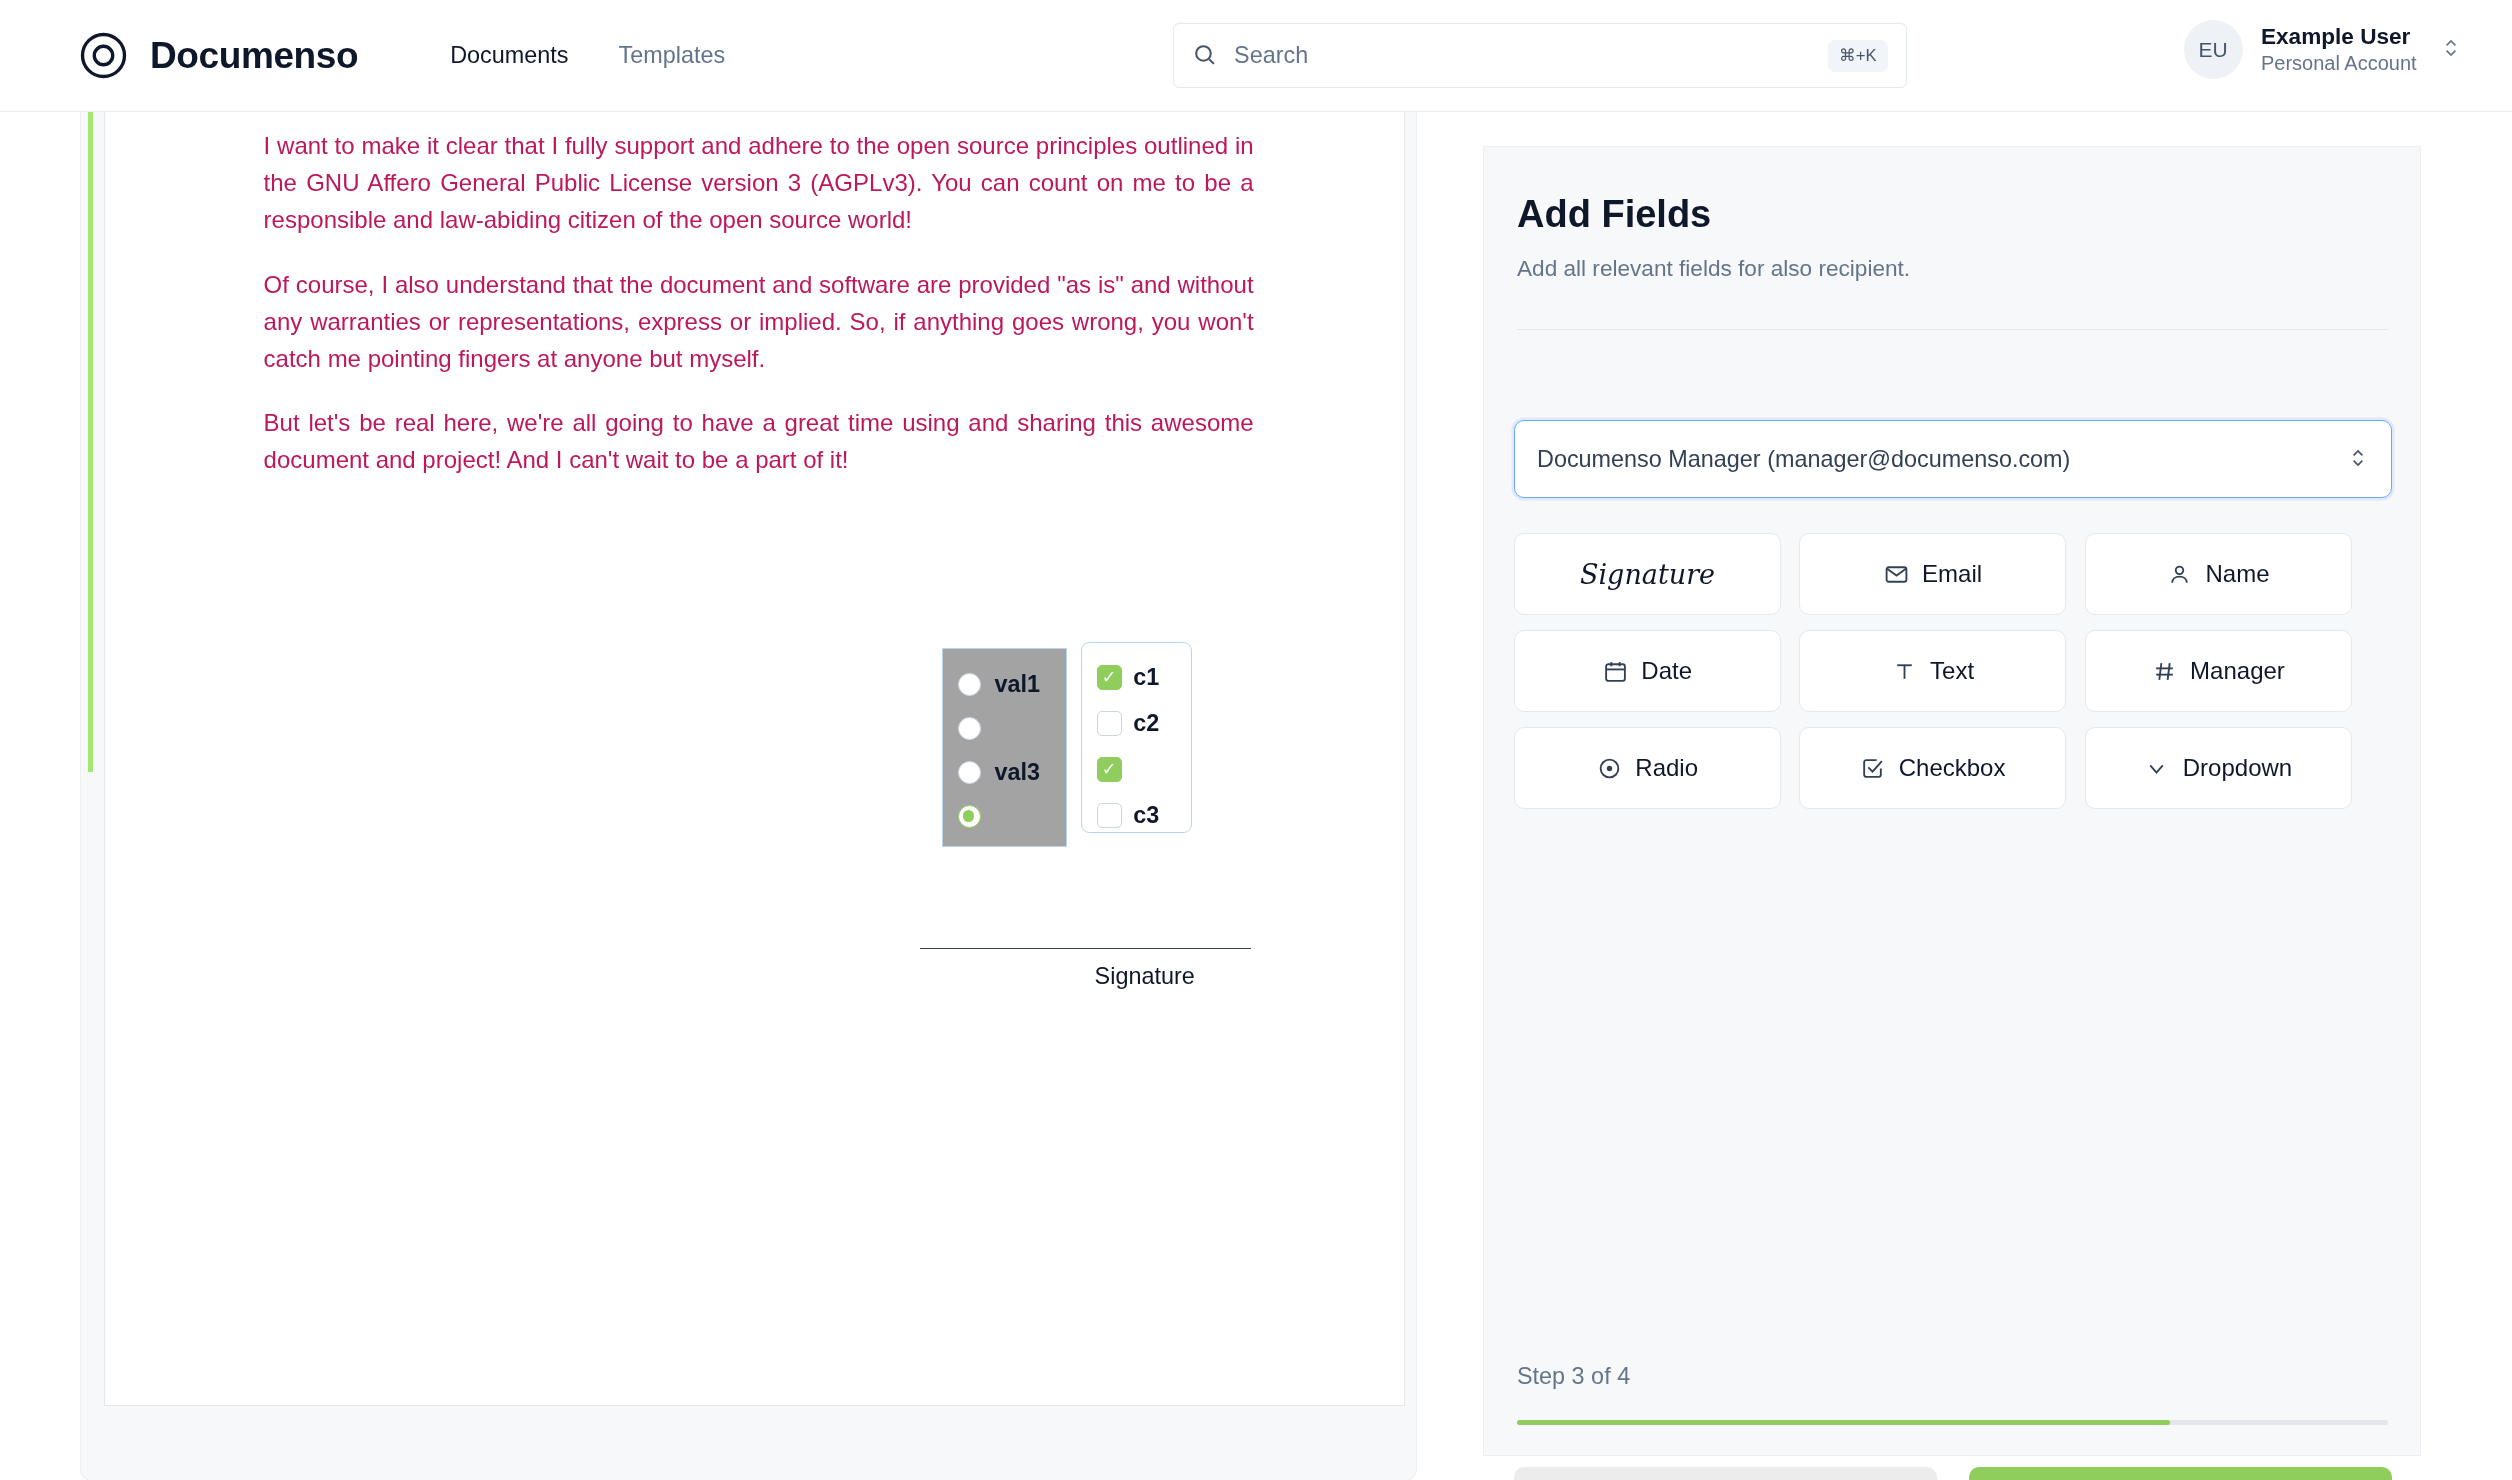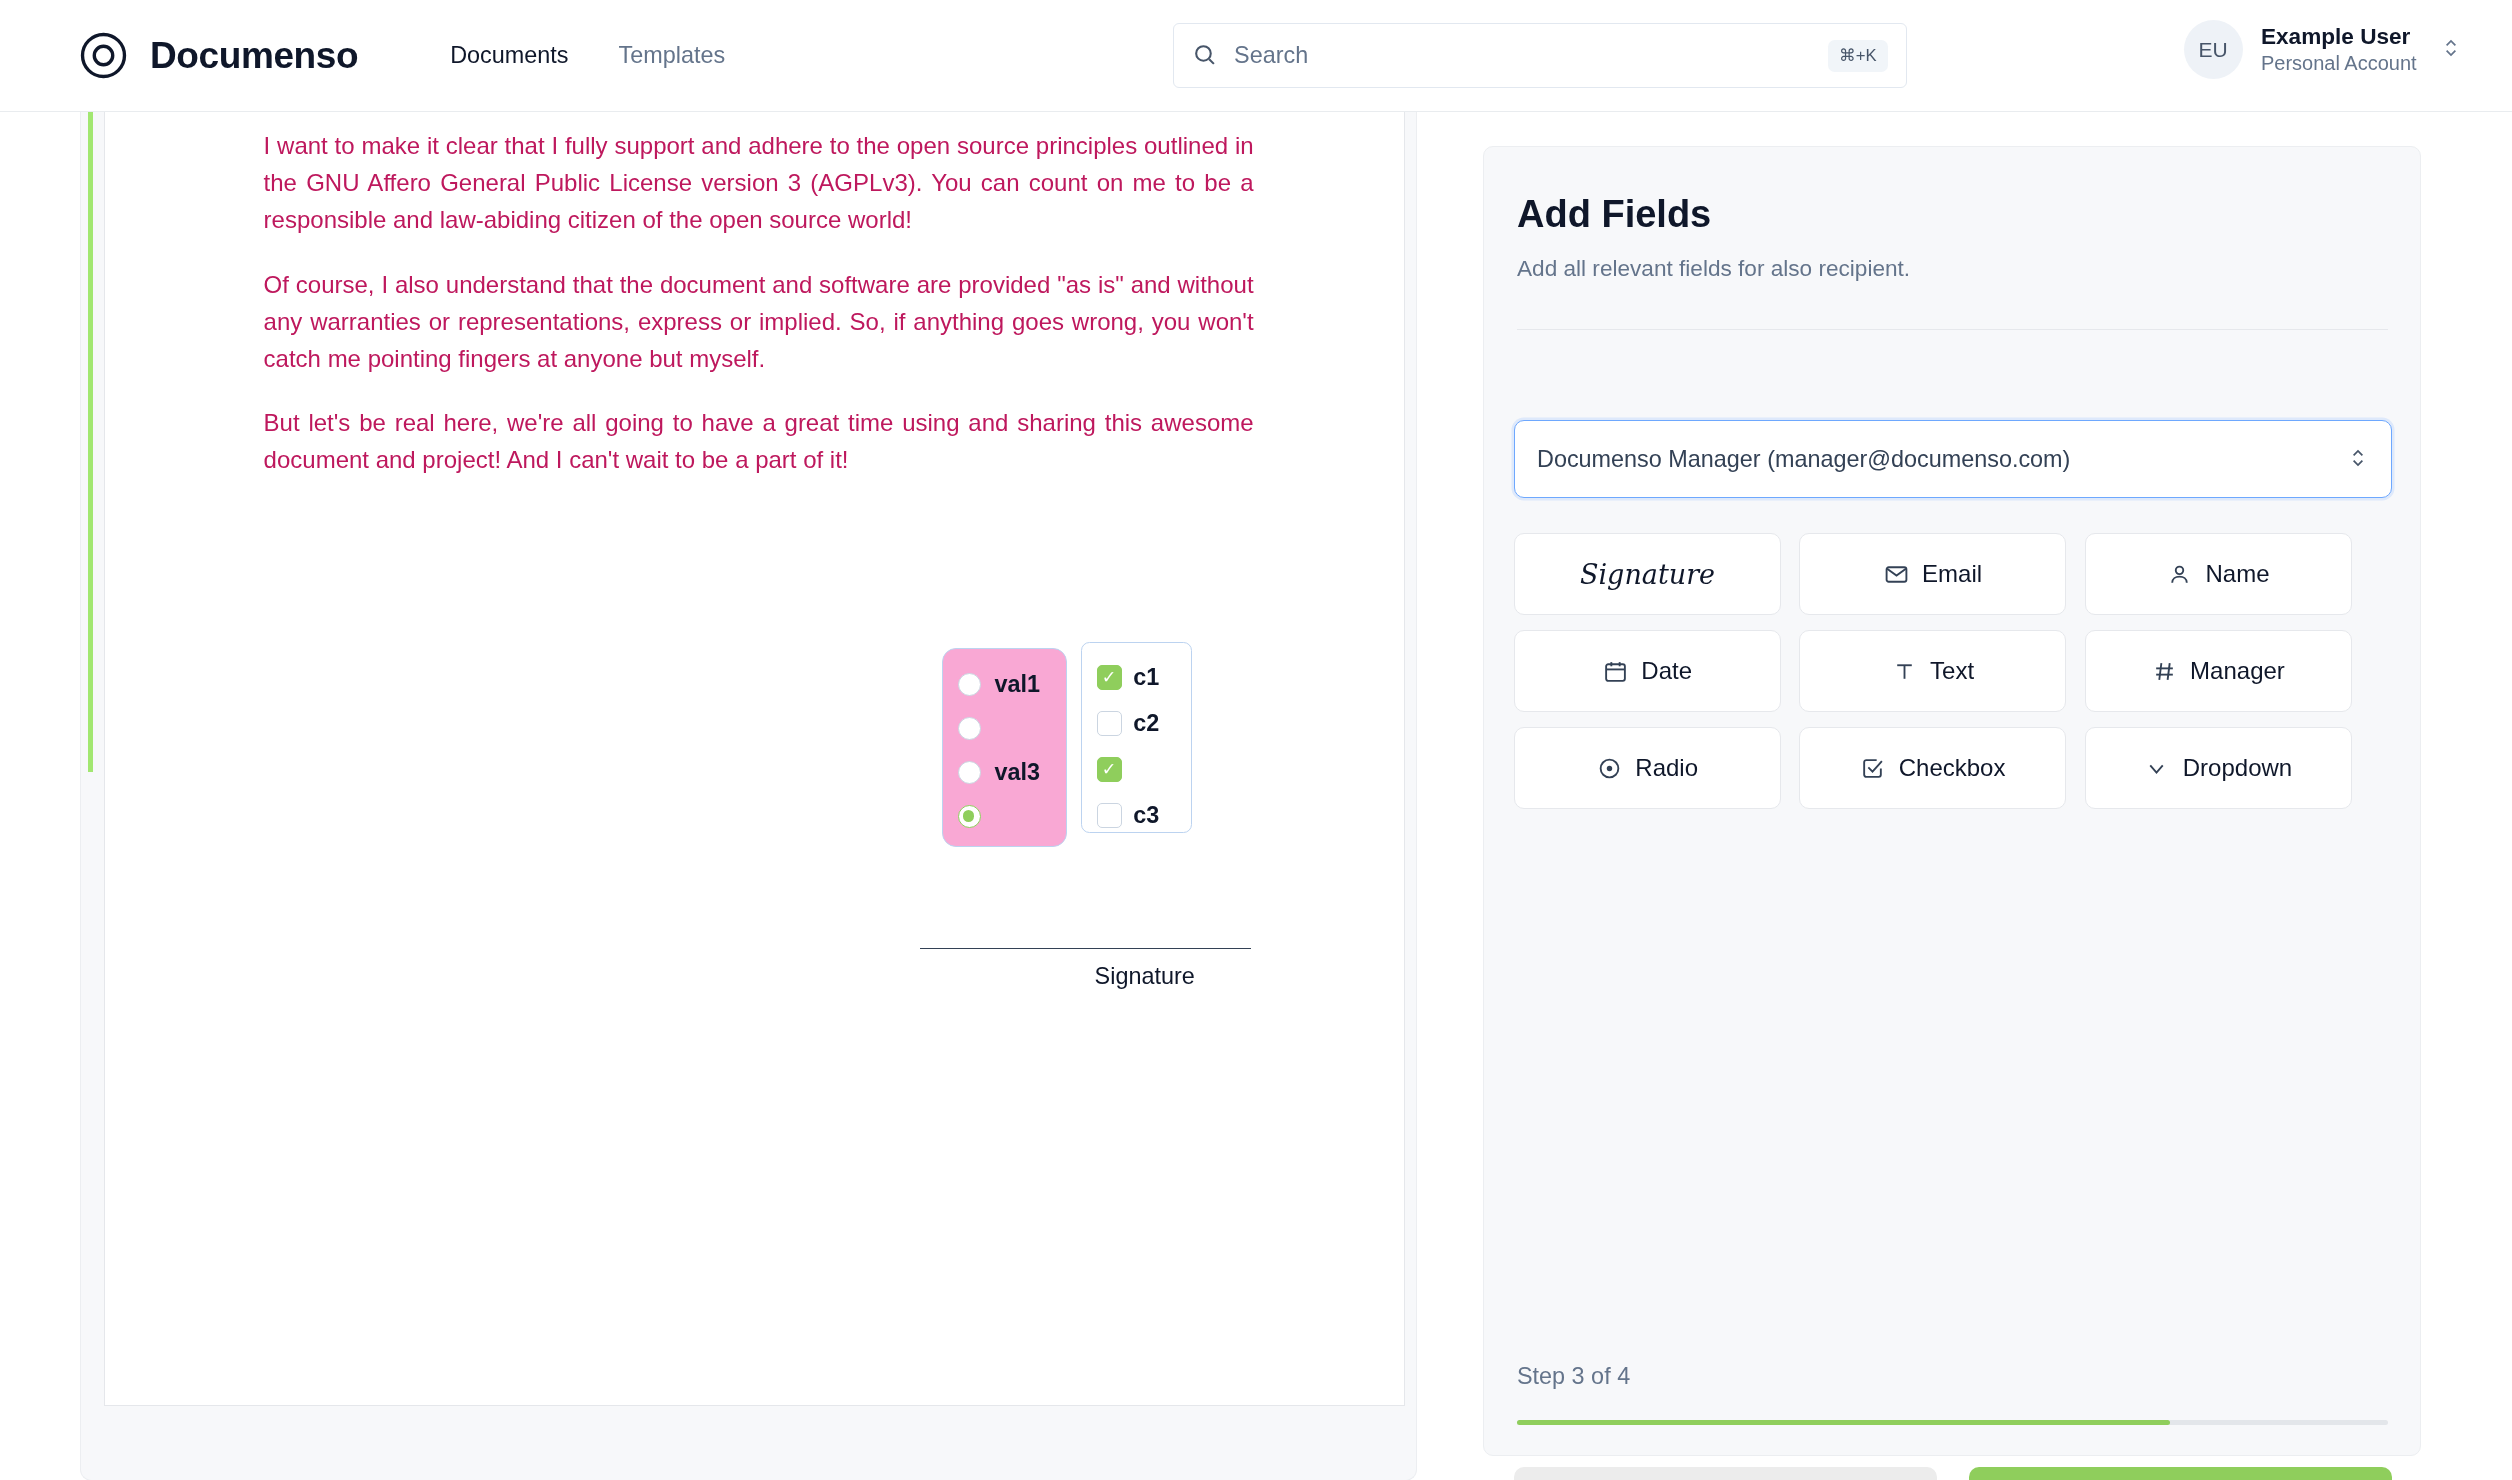--- a/index.html
+++ b/index.html
@@ -90,22 +90,22 @@
     width: 990px;
     font-size: 24px; line-height: 1.55; color: #be185d;
     text-align: justify;
   }
   .doc-body p { margin-bottom: 27px; }
 
   
   .radio-group-box {
     position: absolute; left: 837px; top: 536px;
     width: 125px; height: 199px;
-    border: 1.7px solid #bcd3f0; border-radius: 14px;
-    background: #f9a8d4;
+    border: 1.7px solid #bcd3f0; border-radius: 0;
+    background: #a3a3a3;
     padding: 13.4px 0 0 15px;
   }
   .radio-row { display: flex; align-items: center; gap: 13.4px; height: 44px; }
   .radio-dot {
     width: 23.4px; height: 23.4px; border-radius: 50%;
     border: 1.7px solid #cbd5e1; background: #fff;
     display: inline-block;
   }
   .radio-dot.checked {
     border-color: #8fce5c; background: #fff;
@@ -143,21 +143,21 @@
     position: absolute; left: 990px; top: 851px;
     font-size: 23.4px; color: #0f172a;
   }
 
   
   .panel {
     position: absolute; left: 1483px; top: 146px;
     width: 938px; height: 1310px;
     background: #f7f8fa;
     border: 0.8px solid #eceef1;
-    border-radius: 10px;
+    border-radius: 0;
   }
   .panel-title {
     position: absolute; left: 33px; top: 46px;
     font-size: 38px; font-weight: bold; color: #0f172a;
   }
   .panel-sub {
     position: absolute; left: 33px; top: 109px;
     font-size: 22.6px; color: #64748b;
   }
   .panel-divider {

